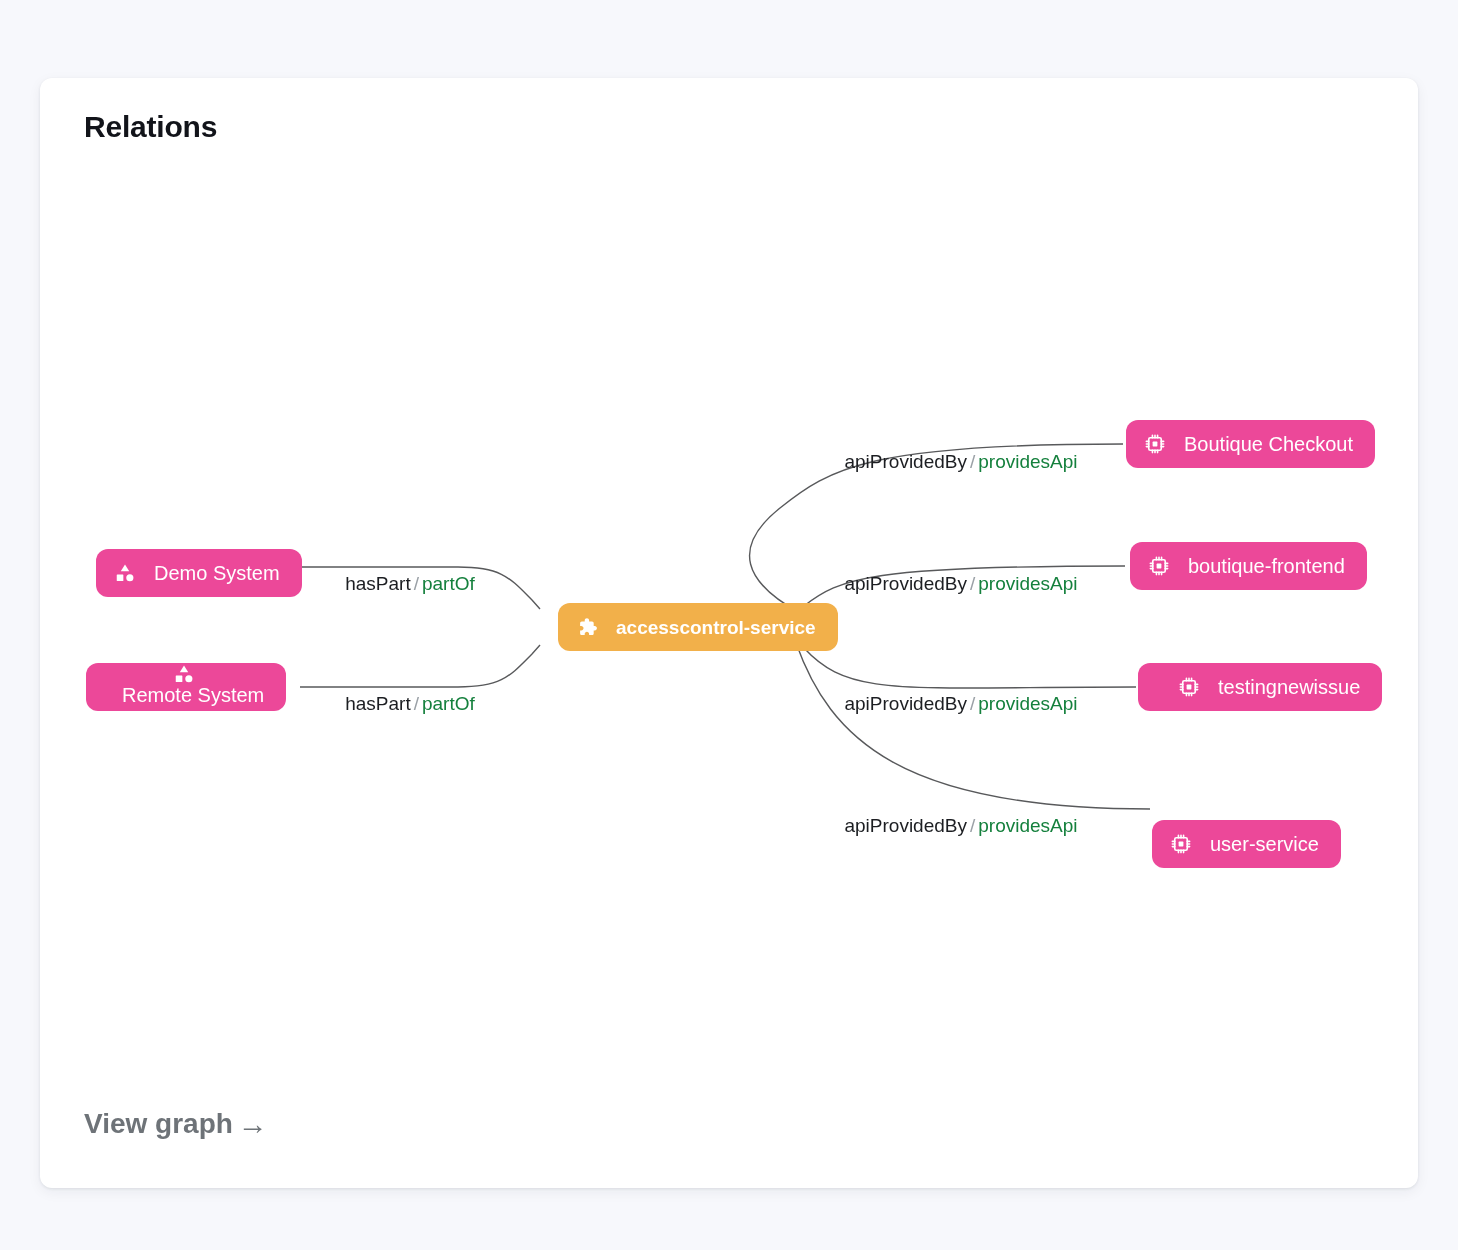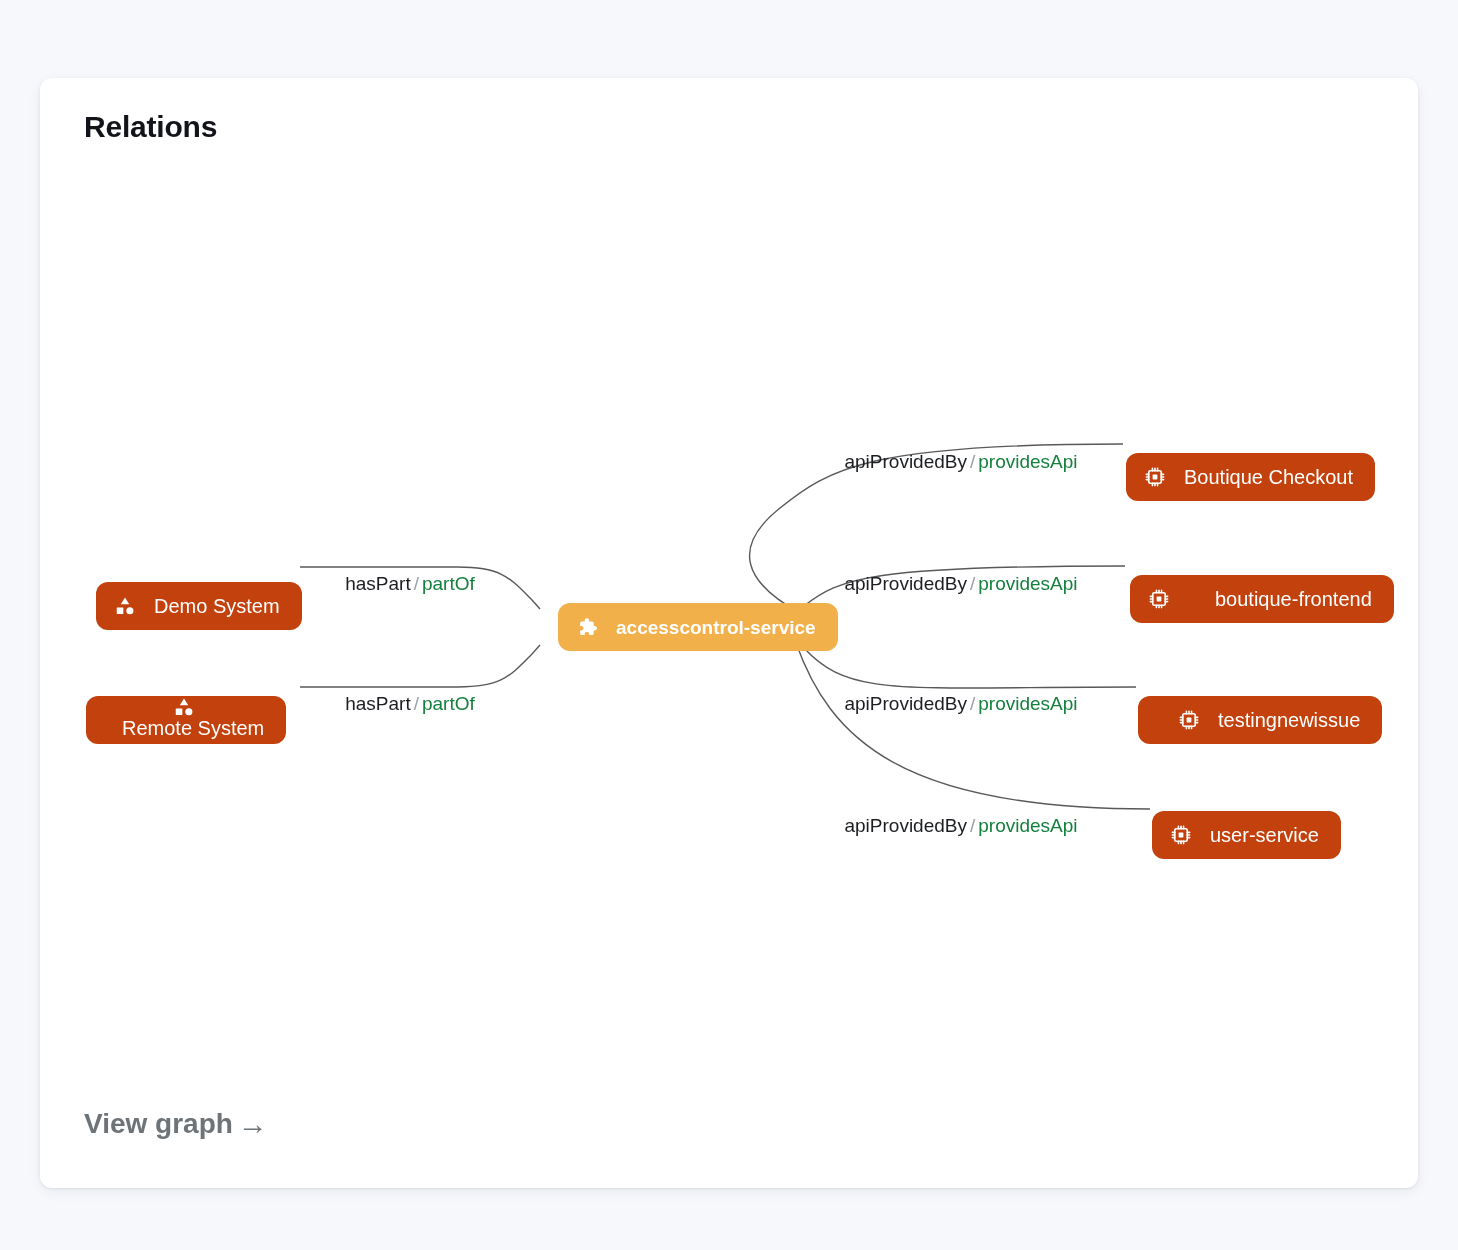--- a/index.html
+++ b/index.html
@@ -74,22 +74,21 @@
     height: 22px;
     flex: 0 0 22px;
   }
   .node .node-label {
     margin-left: 18px;
     font-size: 20px;
     line-height: 1;
   }
   .node.kind-system,
   .node.kind-api {
-    background: #c2410c;
-    margin-top: 33px;
+    background: #ec4899;
   }
   .node.kind-component {
     background: #f2b04a;
   }
   .node.kind-component .node-label {
     font-weight: bold;
     font-size: 19px;
   }
 
   .edge-label {
@@ -173,41 +172,41 @@
         <div class="node kind-api" style="left: 1086px; top: 342px;">
           <span class="node-icon">
             <svg width="22" height="22" viewBox="0 0 24 24" fill="none" stroke="#fff" stroke-width="1.8" stroke-linecap="round">
               <rect x="5.2" y="5.2" width="13.6" height="13.6" rx="1.6" fill="none"></rect>
               <rect x="9.4" y="9.4" width="5.2" height="5.2" rx="0.6" fill="#fff" stroke="none"></rect>
               <path d="M9.2 2.6v2.6M12 2.6v2.6M14.8 2.6v2.6M9.2 18.8v2.6M12 18.8v2.6M14.8 18.8v2.6M2.6 9.2h2.6M2.6 12h2.6M2.6 14.8h2.6M18.8 9.2h2.6M18.8 12h2.6M18.8 14.8h2.6"></path>
             </svg>
           </span>
           <span class="node-label">Boutique Checkout</span>
         </div>
-        <div class="node kind-api" style="left: 1090px; top: 464px; gap: 27px;">
+        <div class="node kind-api" style="left: 1090px; top: 464px;">
           <span class="node-icon">
             <svg width="22" height="22" viewBox="0 0 24 24" fill="none" stroke="#fff" stroke-width="1.8" stroke-linecap="round">
               <rect x="5.2" y="5.2" width="13.6" height="13.6" rx="1.6" fill="none"></rect>
               <rect x="9.4" y="9.4" width="5.2" height="5.2" rx="0.6" fill="#fff" stroke="none"></rect>
               <path d="M9.2 2.6v2.6M12 2.6v2.6M14.8 2.6v2.6M9.2 18.8v2.6M12 18.8v2.6M14.8 18.8v2.6M2.6 9.2h2.6M2.6 12h2.6M2.6 14.8h2.6M18.8 9.2h2.6M18.8 12h2.6M18.8 14.8h2.6"></path>
             </svg>
           </span>
           <span class="node-label">boutique-frontend</span>
         </div>
         <div class="node kind-api" style="left: 1098px; top: 585px; padding-left: 40px;">
           <span class="node-icon">
             <svg width="22" height="22" viewBox="0 0 24 24" fill="none" stroke="#fff" stroke-width="1.8" stroke-linecap="round">
               <rect x="5.2" y="5.2" width="13.6" height="13.6" rx="1.6" fill="none"></rect>
               <rect x="9.4" y="9.4" width="5.2" height="5.2" rx="0.6" fill="#fff" stroke="none"></rect>
               <path d="M9.2 2.6v2.6M12 2.6v2.6M14.8 2.6v2.6M9.2 18.8v2.6M12 18.8v2.6M14.8 18.8v2.6M2.6 9.2h2.6M2.6 12h2.6M2.6 14.8h2.6M18.8 9.2h2.6M18.8 12h2.6M18.8 14.8h2.6"></path>
             </svg>
           </span>
           <span class="node-label">testingnewissue</span>
         </div>
-        <div class="node kind-api" style="left: 1112px; top: 700px;">
+        <div class="node kind-api" style="left: 1112px; top: 742px;">
           <span class="node-icon">
             <svg width="22" height="22" viewBox="0 0 24 24" fill="none" stroke="#fff" stroke-width="1.8" stroke-linecap="round">
               <rect x="5.2" y="5.2" width="13.6" height="13.6" rx="1.6" fill="none"></rect>
               <rect x="9.4" y="9.4" width="5.2" height="5.2" rx="0.6" fill="#fff" stroke="none"></rect>
               <path d="M9.2 2.6v2.6M12 2.6v2.6M14.8 2.6v2.6M9.2 18.8v2.6M12 18.8v2.6M14.8 18.8v2.6M2.6 9.2h2.6M2.6 12h2.6M2.6 14.8h2.6M18.8 9.2h2.6M18.8 12h2.6M18.8 14.8h2.6"></path>
             </svg>
           </span>
           <span class="node-label">user-service</span>
         </div>
       </div>

